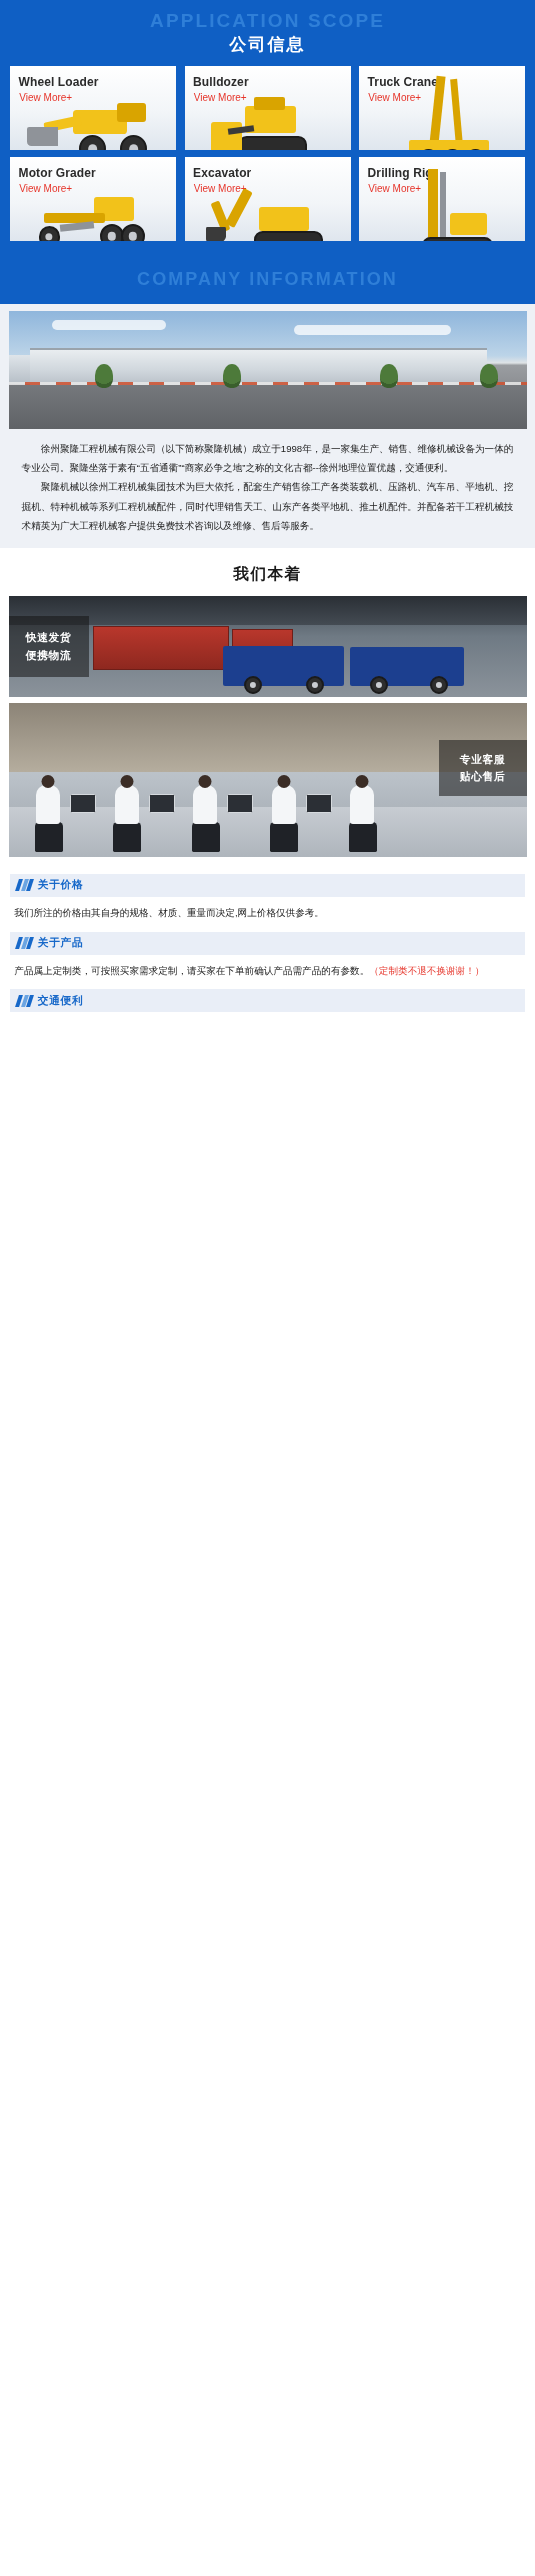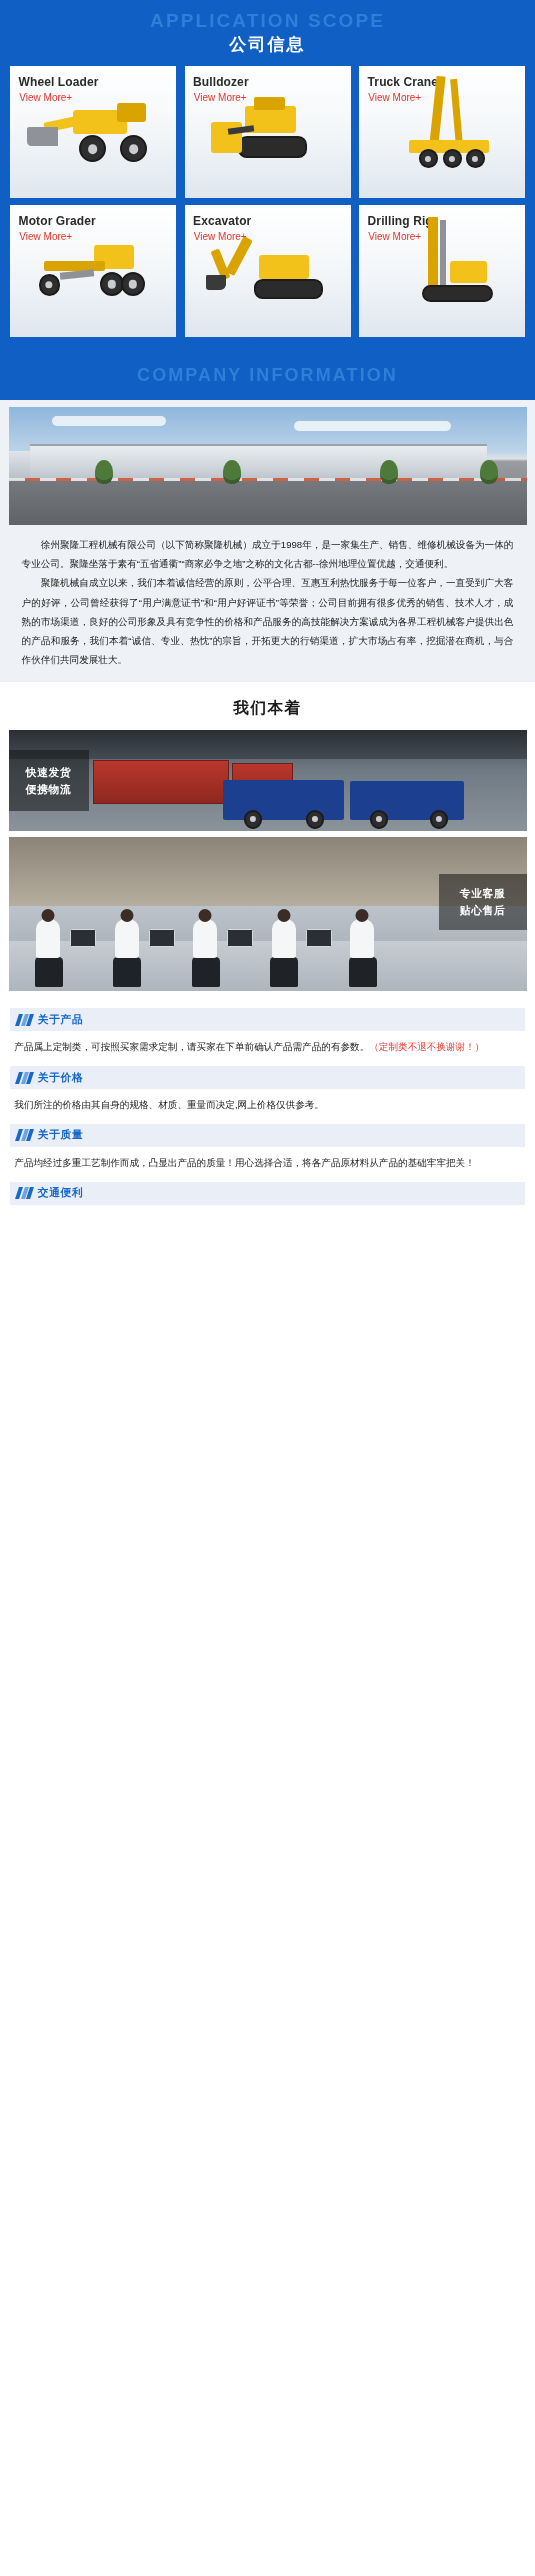--- a/index.html
+++ b/index.html
@@ -37,21 +37,21 @@
   }
   .scope-grid {
     display: flex;
     flex-wrap: wrap;
     padding: 0 10px;
     gap: 7.1px 7.1px;
     justify-content: space-between;
   }
   .card {
     width: 166px;
-    height: 132px;
+    height: 84px;
     background: linear-gradient(180deg, #ffffff 0%, #f2f5f8 55%, #dfe6ee 100%);
     position: relative;
     overflow: hidden;
   }
   .card-name {
     position: absolute;
     left: 8.6px;
     top: 8.6px;
     font-size: 12px;
     font-weight: bold;
@@ -410,21 +410,21 @@
         <div class="fp-curb"></div>
         <div class="fp-road"></div>
         <div class="fp-tree" style="left:86px;"></div>
         <div class="fp-tree" style="left:214px;"></div>
         <div class="fp-tree" style="left:371px;"></div>
         <div class="fp-tree" style="left:471px;"></div>
       </div>
 
       <div class="company-text">
         <p>徐州聚隆工程机械有限公司（以下简称聚隆机械）成立于1998年，是一家集生产、销售、维修机械设备为一体的专业公司。聚隆坐落于素有“五省通衢”“商家必争之地”之称的文化古都--徐州地理位置优越，交通便利。</p>
-        <p>聚隆机械自成立以来，我们本着诚信经营的原则，公平合理、互惠互利热忱服务于每一位客户，一直受到广大客户的好评，公司曾经获得了“用户满意证书”和“用户好评证书”等荣誉；公司目前拥有很多优秀的销售、技术人才，成熟的市场渠道，良好的公司形象及具有竞争性的价格和产品服务的高技能解决方案诚成为各界工程机械客户提供出色的产品和服务，我们本着“诚信、专业、热忱”的宗旨，开拓更大的行销渠道，扩大市场占有率，挖掘潜在商机，与合作伙伴们共同发展壮大。</p>
+        <p>聚隆机械以徐州工程机械集团技术为巨大依托，配套生产销售徐工产各类装载机、压路机、汽车吊、平地机、挖掘机、特种机械等系列工程机械配件，同时代理销售天工、山东产各类平地机、推土机配件。并配备若干工程机械技术精英为广大工程机械客户提供免费技术咨询以及维修、售后等服务。</p>
       </div>
     </div>
   </section>
 
   <section>
     <div class="factory-title">我们本着</div>
 
     <div class="shots">
 
       <div class="shot shot-1">
@@ -471,54 +471,41 @@
 
   <section class="faq">
 
     <div class="faq-item">
       <div class="faq-head">
         <div class="faq-bars">
             <i></i>
             <i class="light"></i>
             <i></i>
           </div>
-        <div class="faq-head-label">关于产品</div>
+        <div class="faq-head-label">关于价格</div>
       </div>
       <div class="faq-body">
-        <span>产品属上定制类，可按照买家需求定制，请买家在下单前确认产品需产品的有参数。</span><span class="hl">（定制类不退不换谢谢！）</span>
+        <span>我们所注的价格由其自身的规格、材质、重量而决定,网上价格仅供参考。</span>
       </div>
     </div>
 
     <div class="faq-item">
       <div class="faq-head">
         <div class="faq-bars">
             <i></i>
             <i class="light"></i>
             <i></i>
           </div>
-        <div class="faq-head-label">关于价格</div>
+        <div class="faq-head-label">关于产品</div>
       </div>
       <div class="faq-body">
-        <span>我们所注的价格由其自身的规格、材质、重量而决定,网上价格仅供参考。</span>
-      </div>
-    </div>
-
-    <div class="faq-item">
-      <div class="faq-head">
-        <div class="faq-bars">
-            <i></i>
-            <i class="light"></i>
-            <i></i>
-          </div>
-        <div class="faq-head-label">关于质量</div>
-      </div>
-      <div class="faq-body">
-        <span>产品均经过多重工艺制作而成，凸显出产品的质量！用心选择合适，将各产品原材料从产品的基础牢牢把关！</span>
-      </div>
-    </div>
+        <span>产品属上定制类，可按照买家需求定制，请买家在下单前确认产品需产品的有参数。</span><span class="hl">（定制类不退不换谢谢！）</span>
+      </div>
+    </div>
+
 
     <div class="faq-item">
       <div class="faq-head">
         <div class="faq-bars">
             <i></i>
             <i class="light"></i>
             <i></i>
           </div>
         <div class="faq-head-label">交通便利</div>
       </div>

